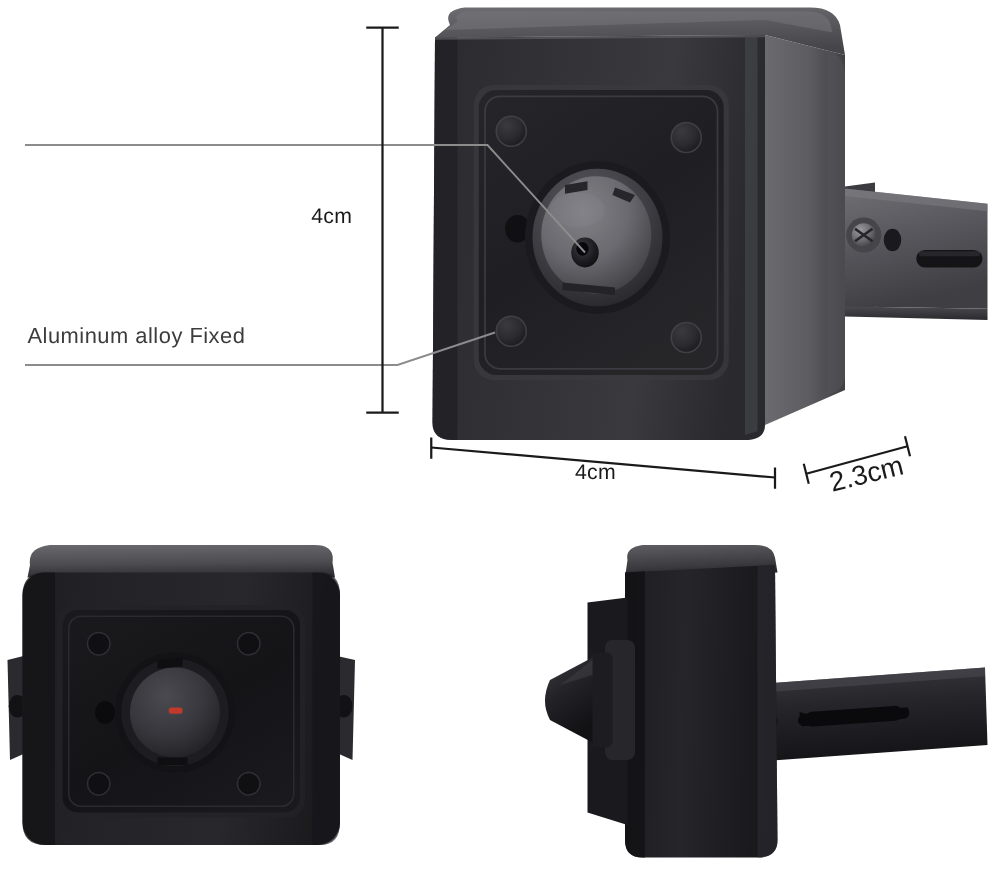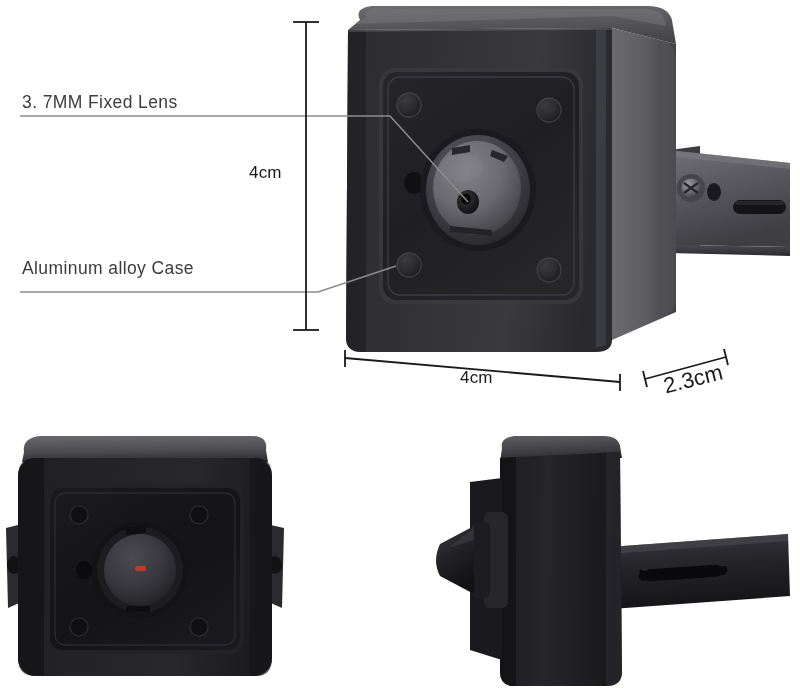--- a/index.html
+++ b/index.html
@@ -319,23 +319,22 @@
       <path d="M 470,482 L 502,478 L 502,660 L 470,650 Z" fill="#1a1a1e"></path>
 
       <rect x="484" y="512" width="24" height="96" rx="6" fill="#26262b"></rect>
       <rect x="472" y="522" width="18" height="76" rx="5" fill="#1d1d21"></rect>
 
       <path d="M 474,526 L 474,594 L 440,576 Q 432,561 440,544 Z" fill="url(#gCone)"></path>
       <path d="M 474,528 L 474,540 L 448,548 Z" fill="#45454b" opacity="0.45"></path>
     </g>
   </svg>
 
-  <div class="callout-text" style="left:22px; top:92px;">3. 7MM  Fixed Lens</div>
-
-  <div class="callout-text" style="left:22px; top:258px;">Aluminum alloy Case</div>
+
+  <div class="callout-text" style="left:22px; top:258px;">Aluminum alloy Fixed</div>
 
   <div class="dim-text" style="left:249px; top:163px;">4cm</div>
 
   <div class="dim-text" style="left:460px; top:368px;">4cm</div>
 
   <div class="dim-text-slanted" style="left:661px; top:374px;">2.3cm</div>
 
 </div>
 
 </body></html>

